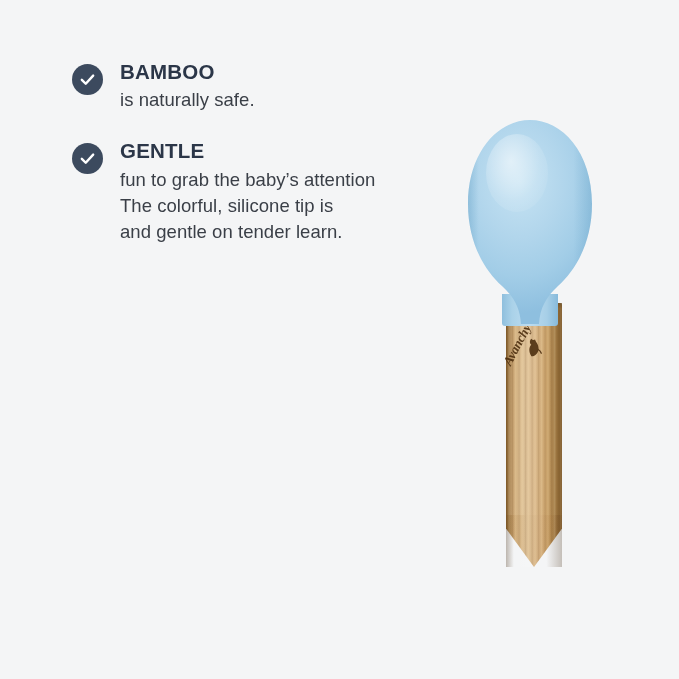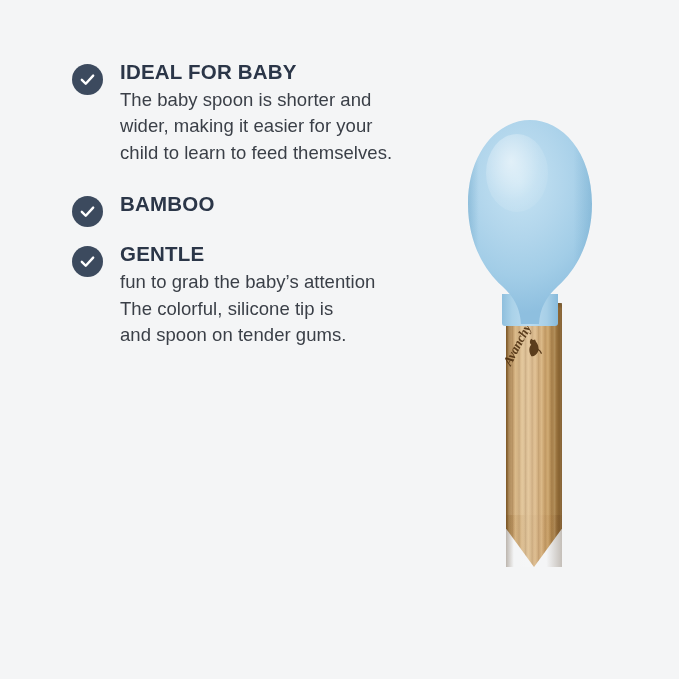--- a/index.html
+++ b/index.html
@@ -252,57 +252,45 @@
     border-radius: 0 0 3px 3px;
   }
 </style>
 </head>
 <body>
 
 <div class="page">
 
   <div class="features">
 
-    <div class="feature">
-      <span class="check-icon">
-        <svg viewBox="0 0 24 24" aria-hidden="true">
-          <path d="M4 12.5 L9.5 18 L20 6.5" fill="none" stroke="#ffffff" stroke-width="3.4" stroke-linecap="round" stroke-linejoin="round"></path>
-        </svg>
-      </span>
-      <p class="feature-title">IDEAL FOR BABY</p>
-      <p class="feature-desc">
-        <span class="ln">The baby spoon is shorter and</span>
-        <span class="ln">wider, making it easier for your</span>
-        <span class="ln">child to learn to feed themselves.</span>
-      </p>
-    </div>
 
 
     <div class="feature">
       <span class="check-icon">
         <svg viewBox="0 0 24 24" aria-hidden="true">
           <path d="M4 12.5 L9.5 18 L20 6.5" fill="none" stroke="#ffffff" stroke-width="3.4" stroke-linecap="round" stroke-linejoin="round"></path>
         </svg>
       </span>
       <p class="feature-title">BAMBOO</p>
       <p class="feature-desc">
+        <span class="ln">is naturally safe.</span>
       </p>
     </div>
 
     <div class="feature">
       <span class="check-icon">
         <svg viewBox="0 0 24 24" aria-hidden="true">
           <path d="M4 12.5 L9.5 18 L20 6.5" fill="none" stroke="#ffffff" stroke-width="3.4" stroke-linecap="round" stroke-linejoin="round"></path>
         </svg>
       </span>
       <p class="feature-title">GENTLE</p>
       <p class="feature-desc">
         <span class="ln">fun to grab the baby’s attention</span>
         <span class="ln">The colorful, silicone tip is</span>
-        <span class="ln">and spoon on tender gums.</span>
+        <span class="ln">and gentle on tender learn.</span>
       </p>
     </div>
 
   </div>
 
   <div class="spoon">
 
     <div class="handle">
       <div class="handle-body"></div>
       <div class="handle-tip"></div>

